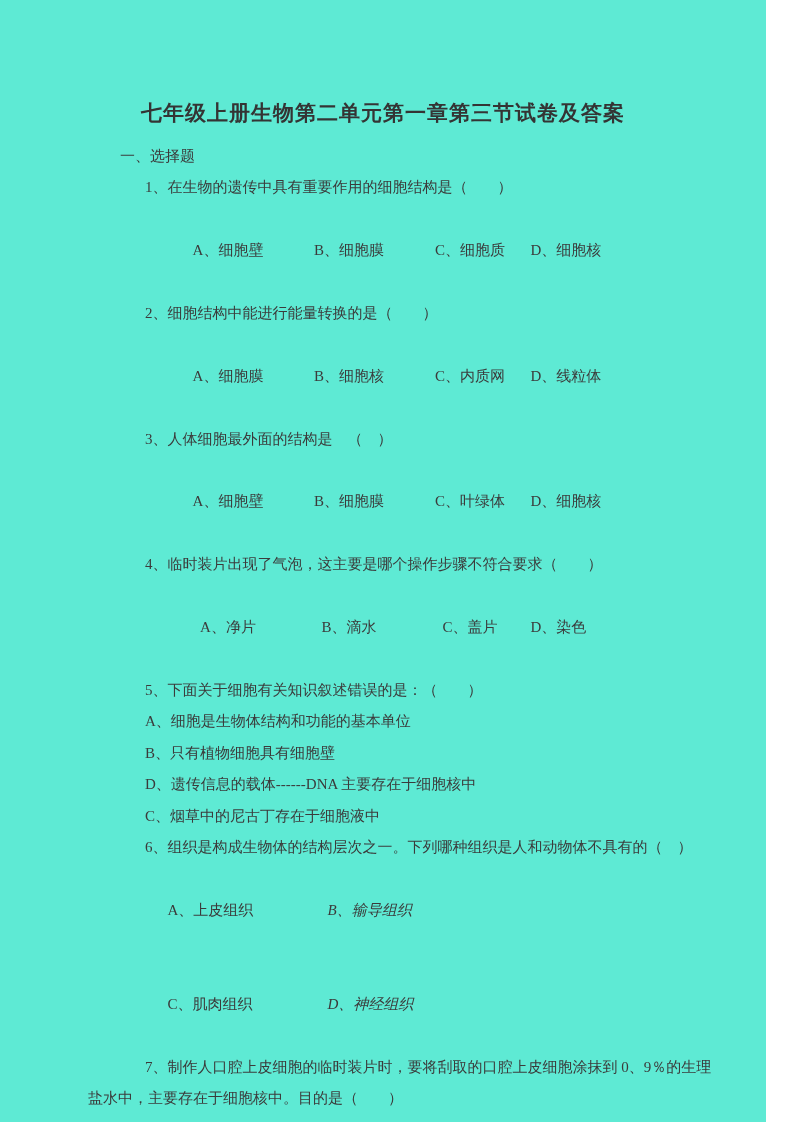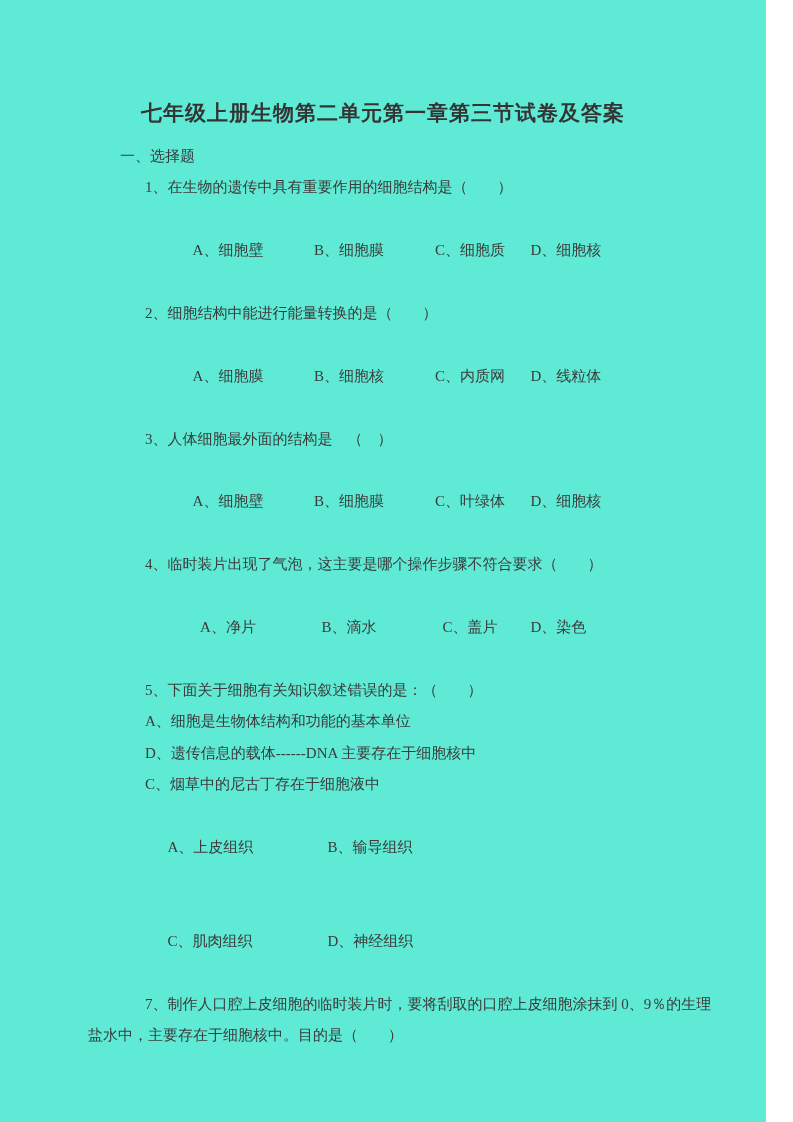--- a/index.html
+++ b/index.html
@@ -28,21 +28,21 @@
     font-size: 15px;
   }
   .line { line-height: 31.4px; white-space: pre; }
   .sec  { padding-left: 32px; }
   .q    { padding-left: 57px; }
   .opt  { padding-left: 57px; }
   .cont { padding-left: 0; }
   .c4   { display: inline-block; width: 121px; text-align: center; }
   .c4:last-child { width: auto; }
   .c2a  { display: inline-block; width: 160px; }
-  .c2a:last-child { width: auto; }
+  .c2a:last-child { width: auto; font-style: italic; }
 </style>
 </head>
 <body>
 
 <div class="page">
   <h1 class="title">七年级上册生物第二单元第一章第三节试卷及答案</h1>
 
   <div class="body">
     <div class="line sec">一、选择题</div>
 
@@ -61,23 +61,25 @@
       <span class="c4">A、细胞壁</span><span class="c4">B、细胞膜</span><span class="c4">C、叶绿体</span><span class="c4">D、细胞核</span>
     </div>
 
     <div class="line q">4、临时装片出现了气泡，这主要是哪个操作步骤不符合要求（　　）</div>
     <div class="line opt">
       <span class="c4">A、净片</span><span class="c4">B、滴水</span><span class="c4">C、盖片</span><span class="c4">D、染色</span>
     </div>
 
     <div class="line q">5、下面关于细胞有关知识叙述错误的是：（　　）</div>
     <div class="line opt">A、细胞是生物体结构和功能的基本单位</div>
+    <div class="line opt">B、只有植物细胞具有细胞壁</div>
     <div class="line opt">D、遗传信息的载体------DNA 主要存在于细胞核中</div>
     <div class="line opt">C、烟草中的尼古丁存在于细胞液中</div>
 
+    <div class="line q">6、组织是构成生物体的结构层次之一。下列哪种组织是人和动物体不具有的（　）</div>
     <div class="line opt">
       <span class="c2a">A、上皮组织</span><span class="c2a">B、输导组织</span>
     </div>
     <div class="line opt">
       <span class="c2a">C、肌肉组织</span><span class="c2a">D、神经组织</span>
     </div>
 
     <div class="line q">7、制作人口腔上皮细胞的临时装片时，要将刮取的口腔上皮细胞涂抹到 0、9％的生理</div>
     <div class="line cont">盐水中，主要存在于细胞核中。目的是（　　）</div>
     <div class="line opt">

